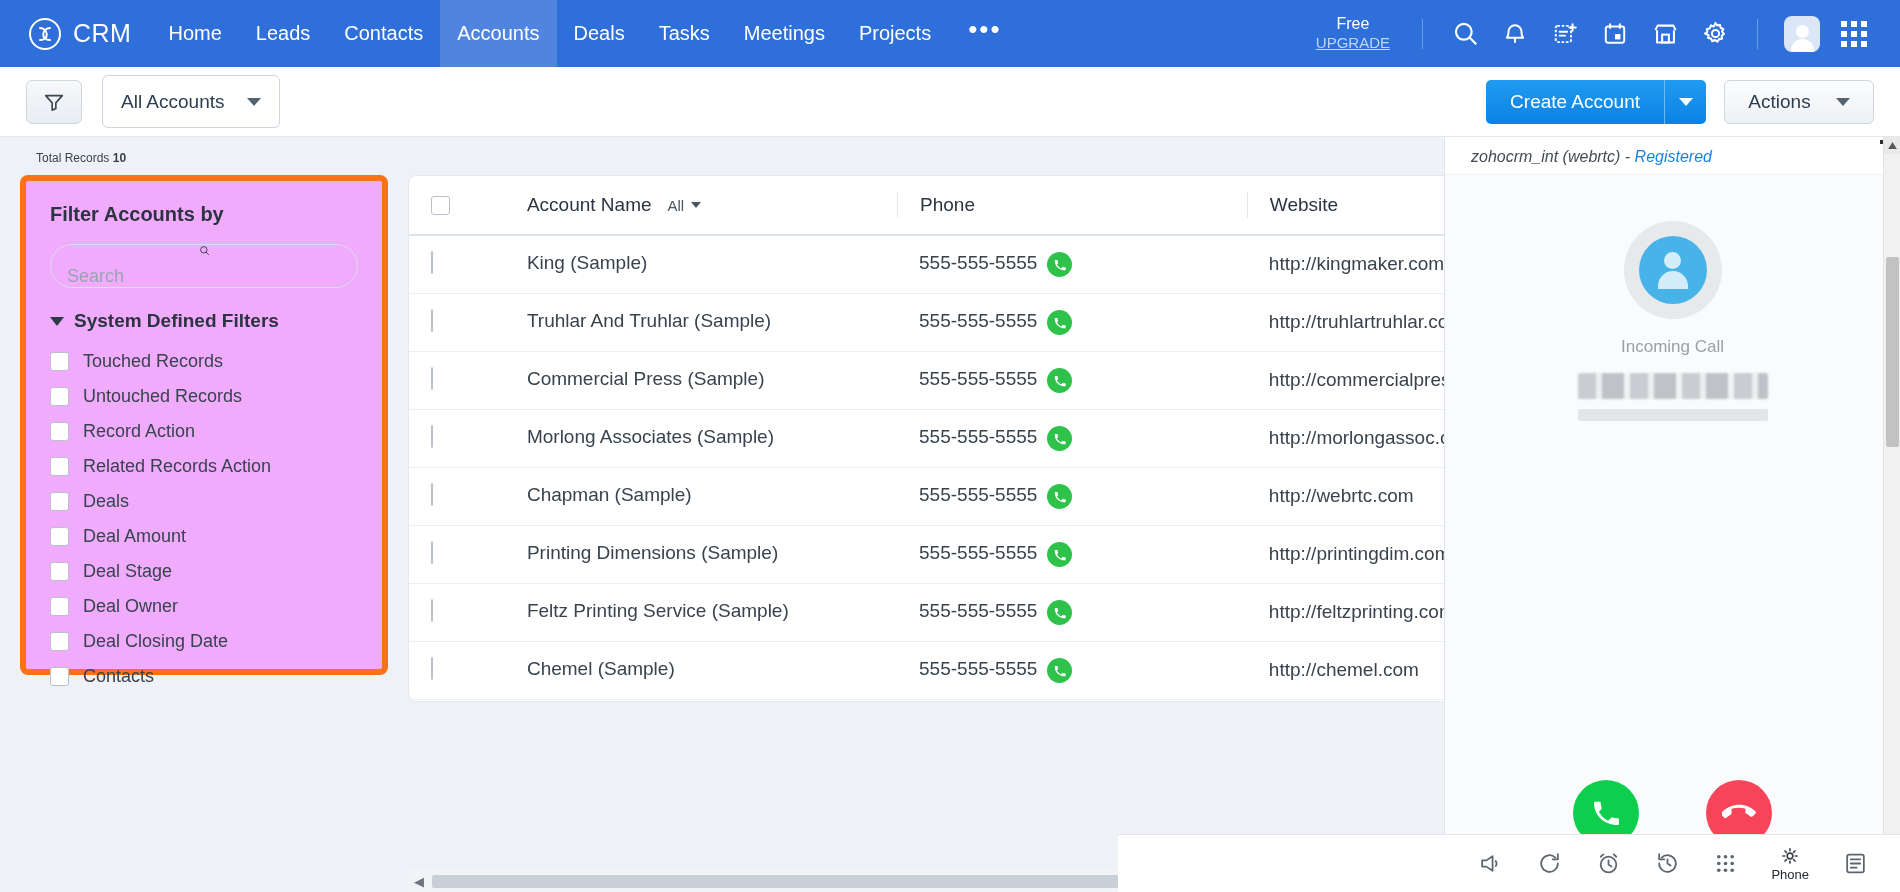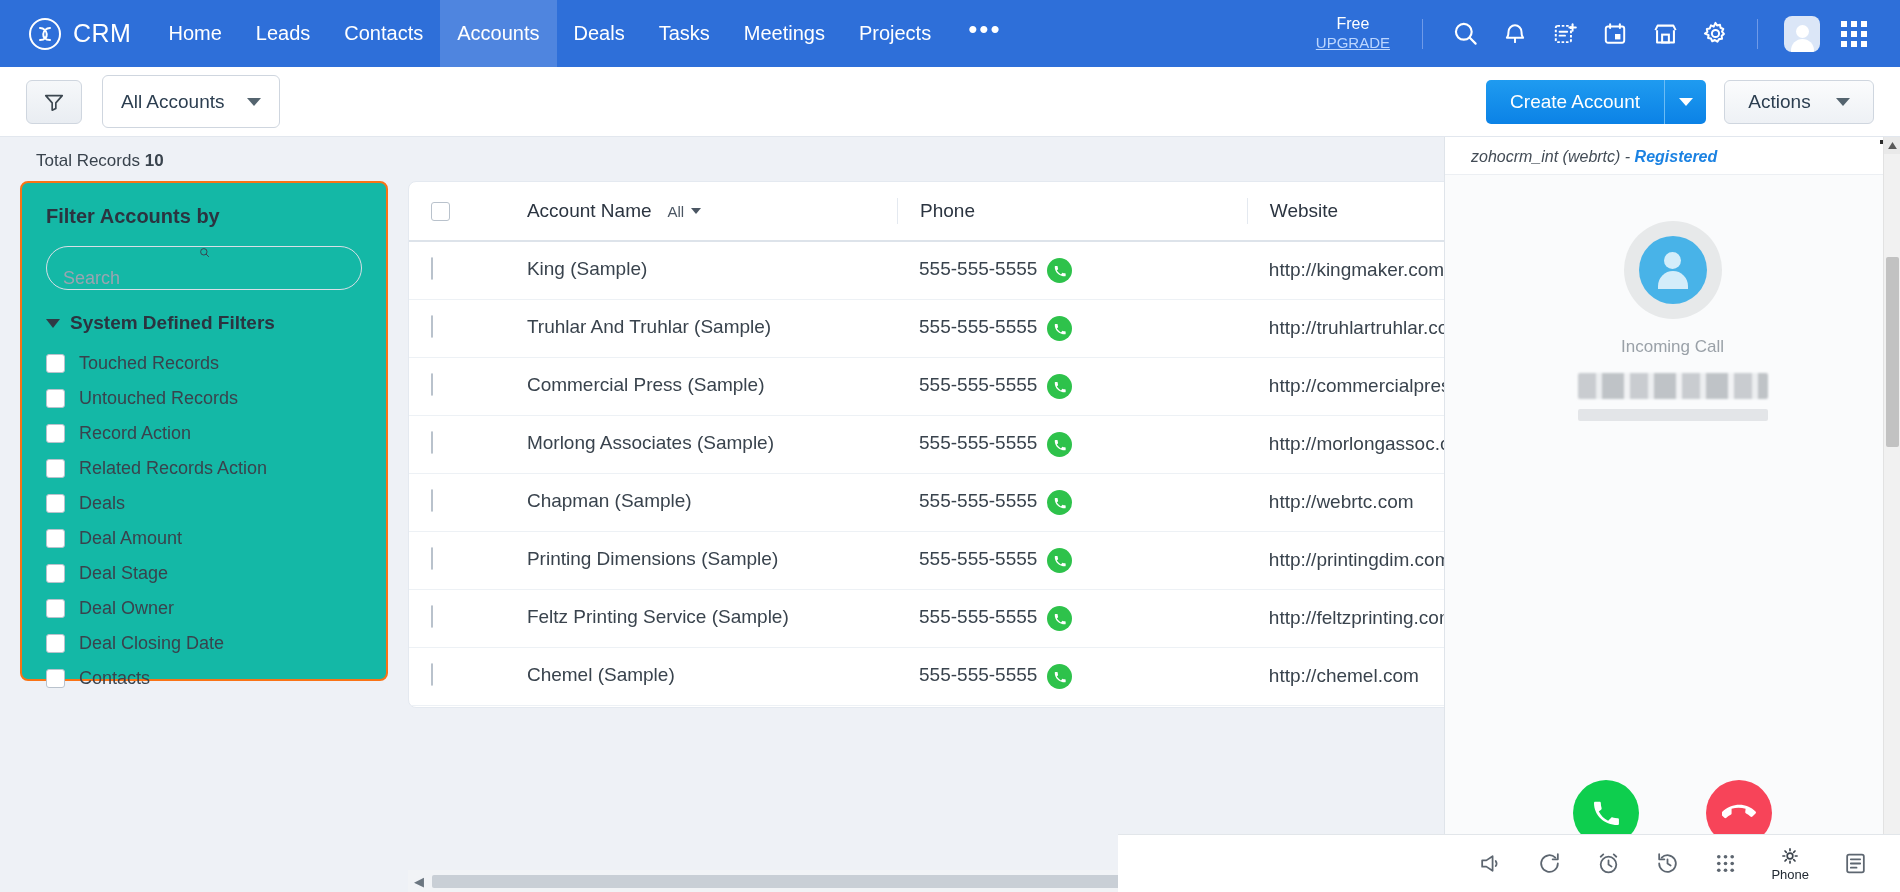--- a/index.html
+++ b/index.html
@@ -88,29 +88,29 @@
   .create-split .caret { border-top-color: #fff; }
   .actions-btn {
     height: 44px; min-width: 150px; border: 1px solid #cfd6df; border-radius: 6px;
     background: linear-gradient(#fbfcfd,#eef1f5); font-size: 19px; color: #2c3e50;
     display: flex; align-items: center; justify-content: center; gap: 25px;
     cursor: pointer; padding: 0 18px;
   }
 
   
   .content { position: relative; height: calc(892px - 67px - 70px); background: #eef1f6; }
-  .total-records { padding: 14px 0 10px 36px; font-size: 17px; color: #39434d; }
+  .total-records { padding: 14px 0 10px 36px; font-size: 12px; color: #39434d; }
   .total-records b { font-weight: bold; }
 
   .workspace { display: flex; padding: 0 0 0 20px; gap: 20px; }
 
   
   .filter-card {
-    width: 368px; background: #14b8a6; border-radius: 8px;
-    border: 2px solid #f97316; padding: 22px 24px 20px 24px;
+    width: 368px; background: #f0abfc; border-radius: 8px;
+    border: 6px solid #f97316; padding: 22px 24px 20px 24px;
     height: 500px;
   }
   .filter-title { font-size: 20px; font-weight: bold; color: #2b3440; margin-bottom: 18px; }
   .search-wrap {
     height: 44px; border: 1px solid #d8dfe7; border-radius: 22px;
     display: flex; align-items: center; padding: 0 16px; gap: 10px; margin-bottom: 22px; flex-direction: column;
   }
   .search-wrap input {
     border: none; outline: none; font-size: 18px; color: #39434d;
     font-family: inherit; width: 100%; background: transparent;
@@ -168,21 +168,21 @@
   
   .softphone {
     position: absolute; right: 0; top: 0; width: 456px; height: 100%;
     background: #fff; border-left: 1px solid #dfe4ea;
     display: flex; flex-direction: column;
   }
   .sp-statusbar {
     padding: 11px 0 8px 26px; font-size: 16px; font-style: italic;
     color: #434c56; border-bottom: 1px solid #eceff3;
   }
-  .sp-statusbar b { color: #1b82e2; font-weight: bold; }
+  .sp-statusbar b { color: #1b82e2; font-weight: normal; }
   .sp-body {
     flex: 1; background: #fafbfc; display: flex; flex-direction: column;
     align-items: center; padding-top: 46px; position: relative;
   }
   .sp-avatar {
     width: 98px; height: 98px; border-radius: 50%; background: #e7e9ea;
     display: flex; align-items: center; justify-content: center;
   }
   .sp-avatar-inner {
     width: 68px; height: 68px; border-radius: 50%; background: #48b3e8;

